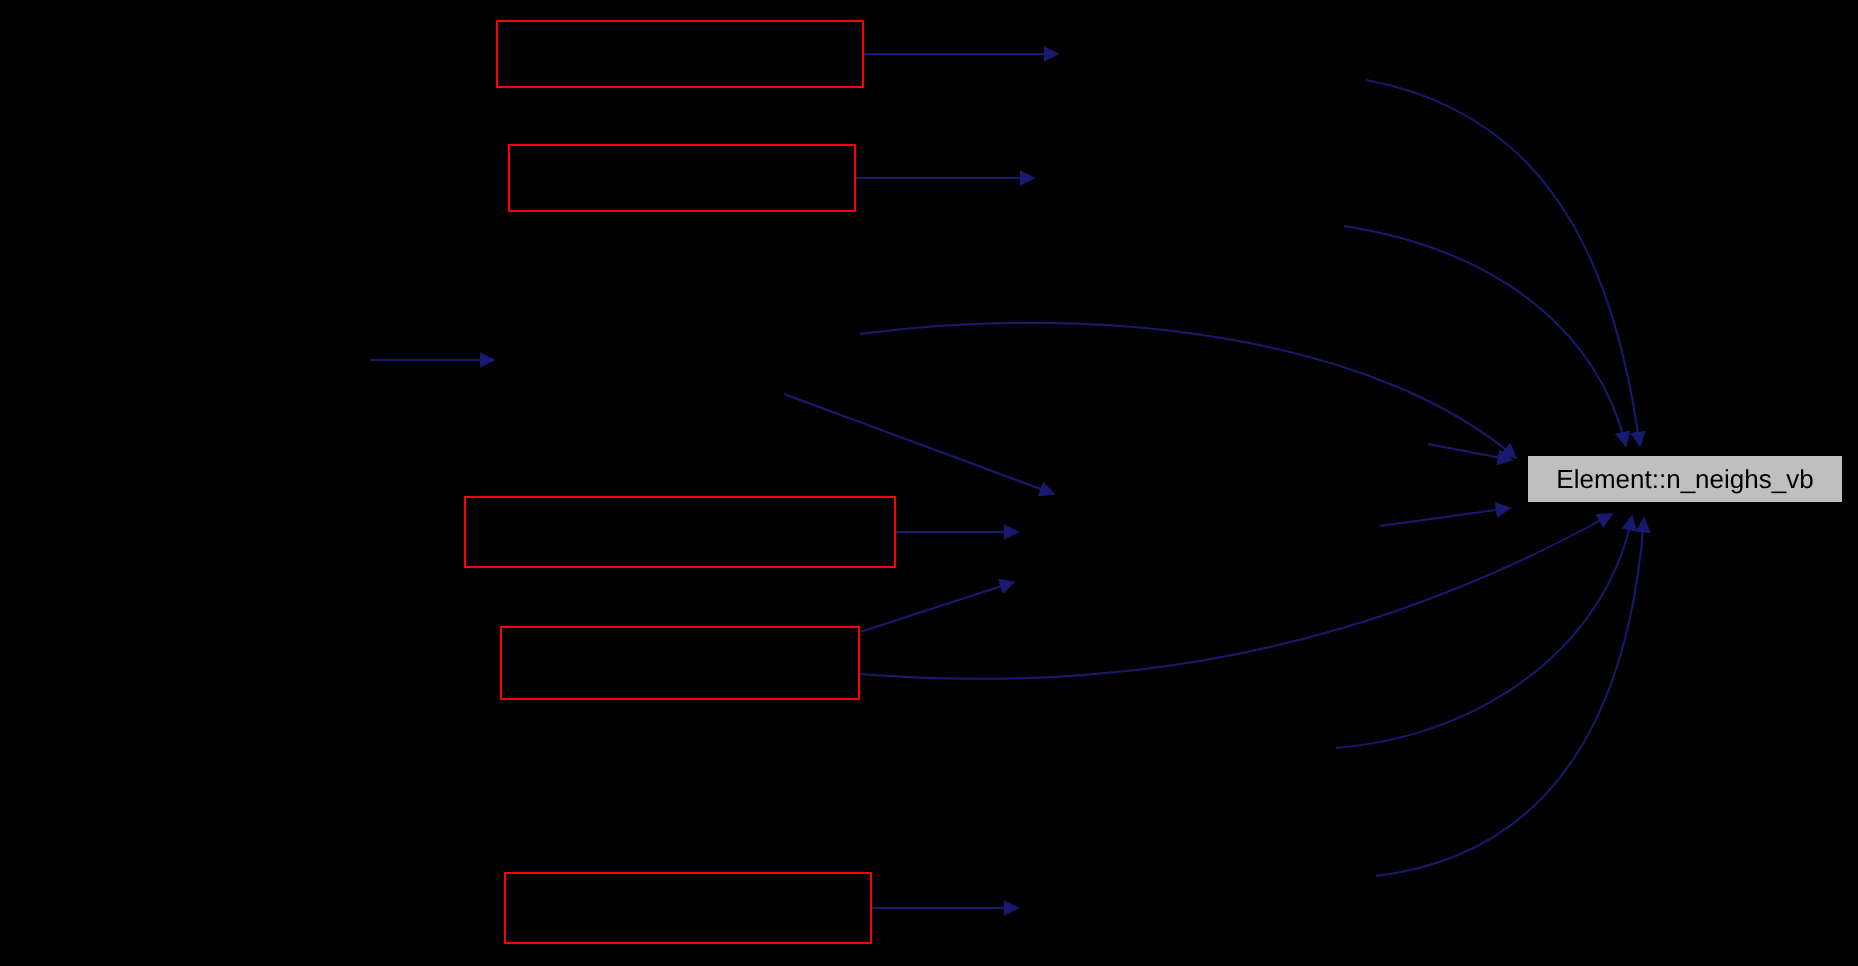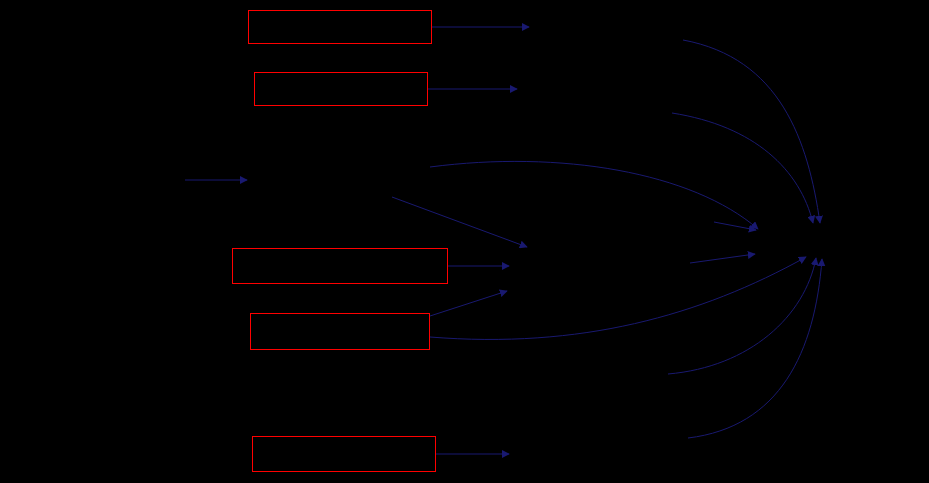--- a/index.html
+++ b/index.html
@@ -73,14 +73,15 @@
       <path d="M688 438 C 780 427 815 352 822 259" marker-end="url(#arrow)"></path>
     </g>
   </svg>
 
   <div class="rbox" style="left:248px; top:10px;  width:184px; height:34px;"></div>
   <div class="rbox" style="left:254px; top:72px;  width:174px; height:34px;"></div>
   <div class="rbox" style="left:232px; top:248px; width:216px; height:36px;"></div>
   <div class="rbox" style="left:250px; top:313px; width:180px; height:37px;"></div>
   <div class="rbox" style="left:252px; top:436px; width:184px; height:36px;"></div>
 
+  <div id="highlight-node">Element::n_neighs_vb</div>
 
 </div>
 
 </body></html>

